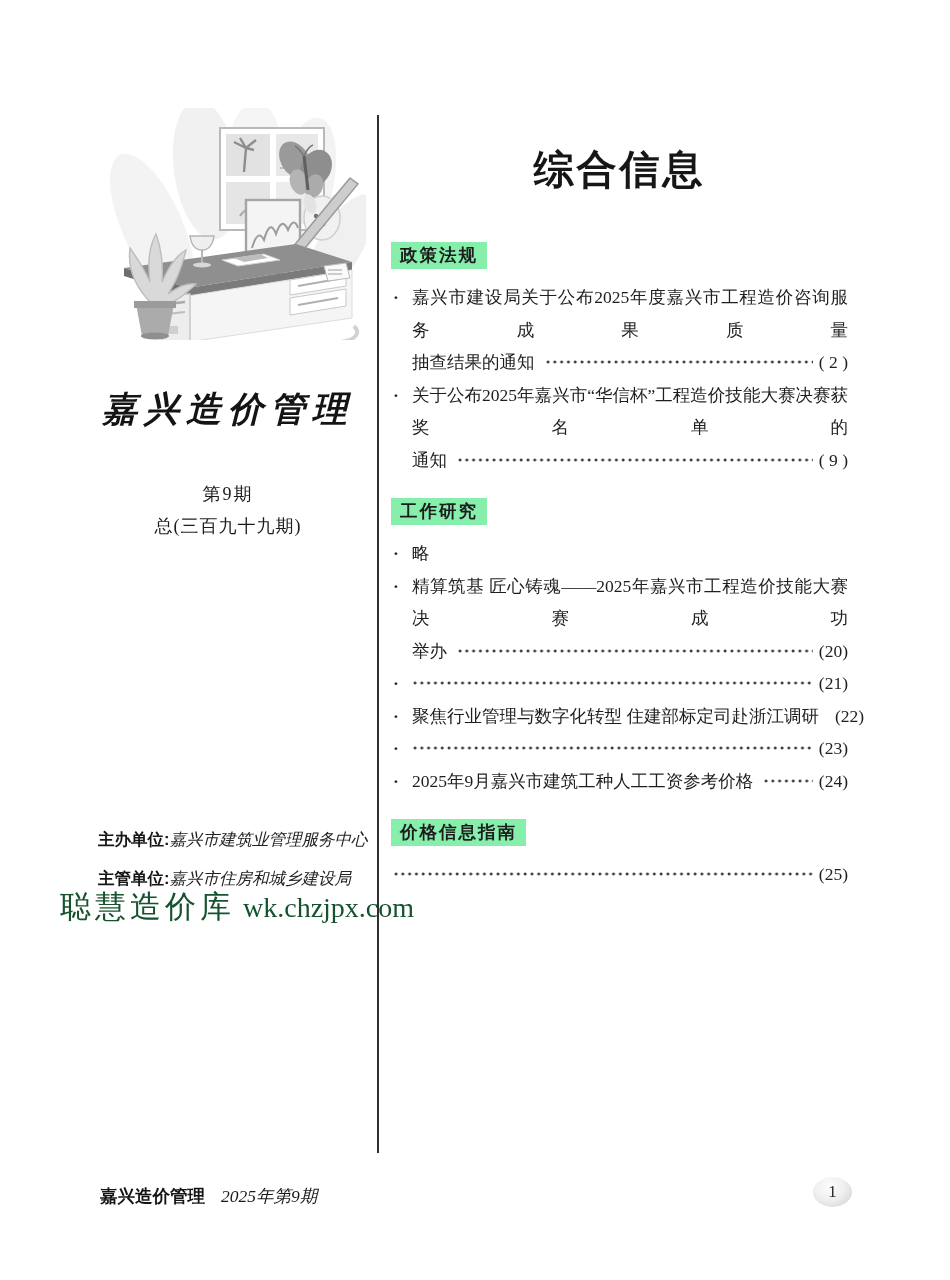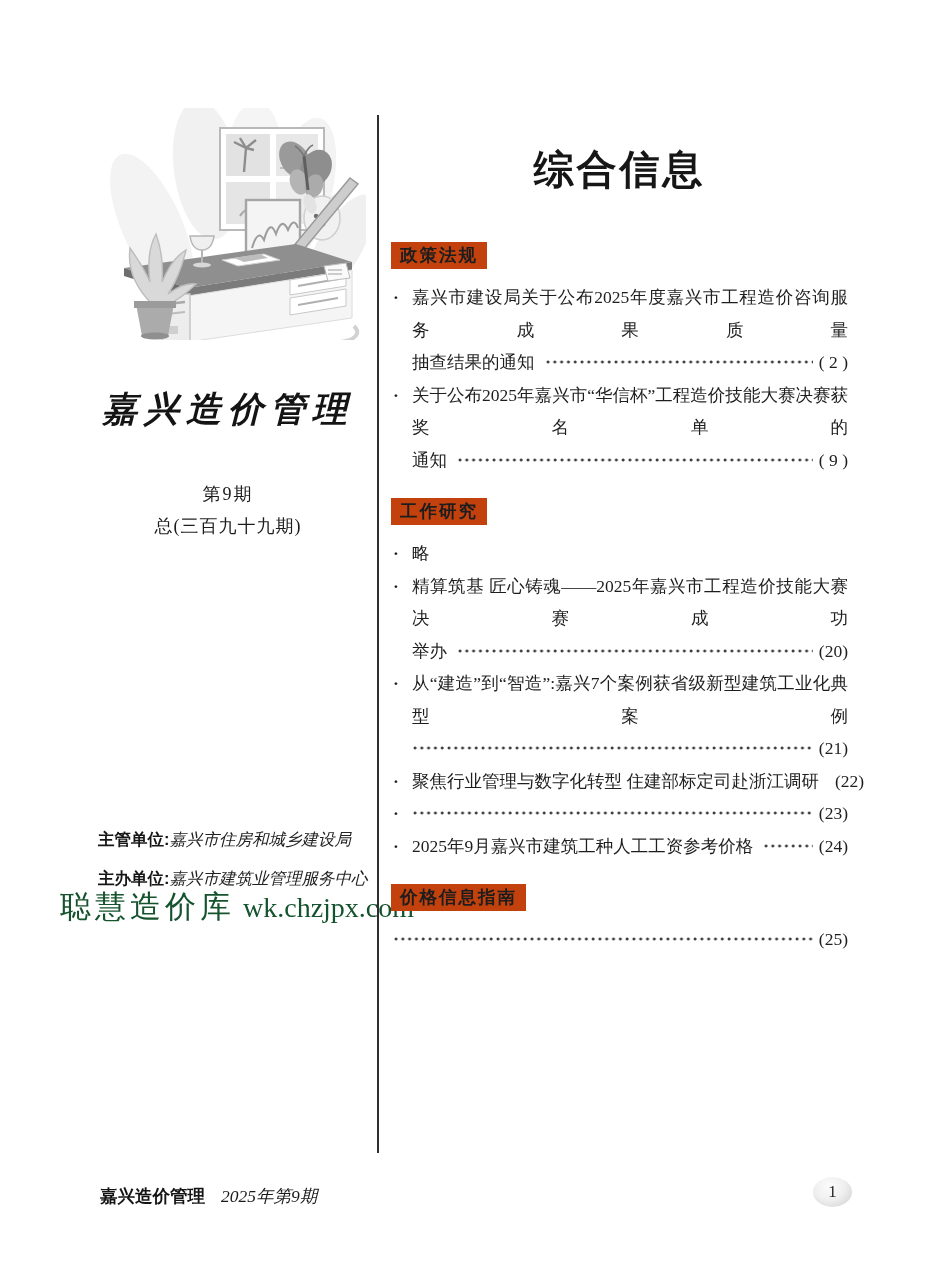--- a/index.html
+++ b/index.html
@@ -30,21 +30,21 @@
   .wm-url { font-size:28px; margin-left:8px; }
 
   
   .right-col { position:absolute; left:391px; top:150px; width:457px; }
   .main-title { margin:0 0 52px 0; text-align:center; font-size:40px; line-height:40px;
                 font-weight:bold; letter-spacing:3px; color:#161616; }
 
   .sec-head-row { margin:22px 0 12px 0; }
   .toc-section:first-child .sec-head-row { margin-top:0; }
   .sec-head {
-    display:inline-block; background:#c2410c; color:#1d1d1d;
+    display:inline-block; background:#86efac; color:#1d1d1d;
     font-family:"Liberation Sans","DejaVu Sans",sans-serif; font-weight:bold;
     font-size:17.5px; line-height:20px; padding:3px 9px 4px 9px; letter-spacing:2px;
   }
 
   .toc-item { position:relative; padding-left:21px; font-size:17.5px; line-height:32.5px; color:#1e1e1e; }
   .toc-item.no-indent { padding-left:2px; }
   .bullet { position:absolute; left:2px; top:0; font-weight:bold; }
   .t-line1 { display:block; text-align:justify; text-align-last:justify; }
   .t-row { display:flex; align-items:baseline; }
   .t-row .txt { white-space:nowrap; }
@@ -155,24 +155,24 @@
       <line x1="67" y1="249" x2="67" y2="255" stroke="#9d9d9d" stroke-width="1.6"></line>
     </g>
   </svg>
 
   <div class="j-block j-title">嘉兴造价管理</div>
   <div class="j-block j-issue">第9期</div>
   <div class="j-block j-total">总(三百九十九期)</div>
 
   <div class="publisher">
     <div>
-      <span class="pub-label">主管单位:</span><span class="pub-value">嘉兴市住房和城乡建设局</span>
+      <span class="pub-label">主办单位:</span><span class="pub-value">嘉兴市建筑业管理服务中心</span>
     </div>
     <div>
-      <span class="pub-label">主办单位:</span><span class="pub-value">嘉兴市建筑业管理服务中心</span>
+      <span class="pub-label">主管单位:</span><span class="pub-value">嘉兴市住房和城乡建设局</span>
     </div>
   </div>
 
   <div class="watermark">
     <span class="wm-cn">聪慧造价库</span><span class="wm-url">wk.chzjpx.com</span>
   </div>
 
   <div class="divider"></div>
 
   <div class="right-col">
@@ -208,21 +208,20 @@
             <span class="bullet">·</span>
             <span class="t-line1">精算筑基 匠心铸魂——2025年嘉兴市工程造价技能大赛决赛成功</span>
             <div class="t-row">
               <span class="txt">举办</span>
               <span class="leader"></span>
               <span class="pageno">(20)</span>
             </div>
           </div>
           <div class="toc-item">
             <span class="bullet">·</span>
-            <span class="t-line1">从“建造”到“智造”:嘉兴7个案例获省级新型建筑工业化典型案例</span>
             <div class="t-row">
               <span class="leader"></span>
               <span class="pageno">(21)</span>
             </div>
           </div>
           <div class="toc-item">
             <span class="bullet">·</span>
             <div class="t-row">
               <span class="txt">聚焦行业管理与数字化转型 住建部标定司赴浙江调研</span>
               <span class="leader"></span>

